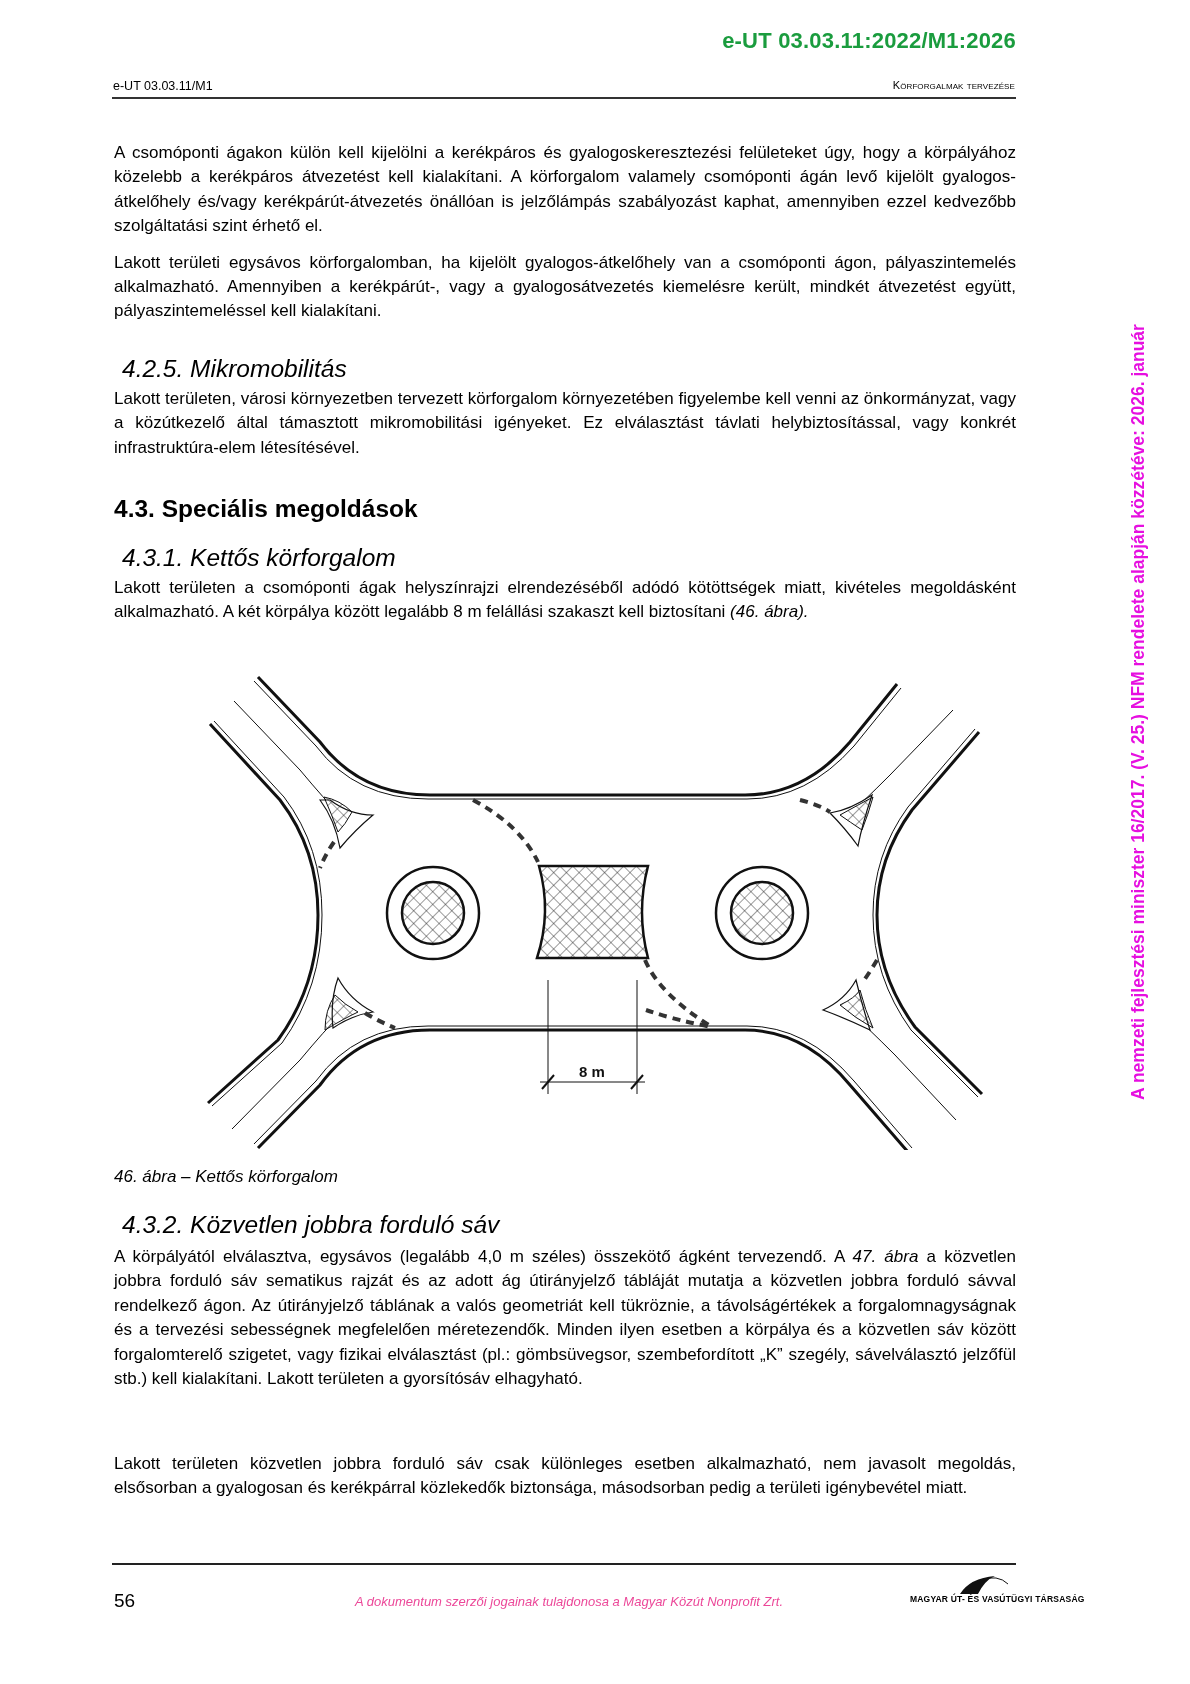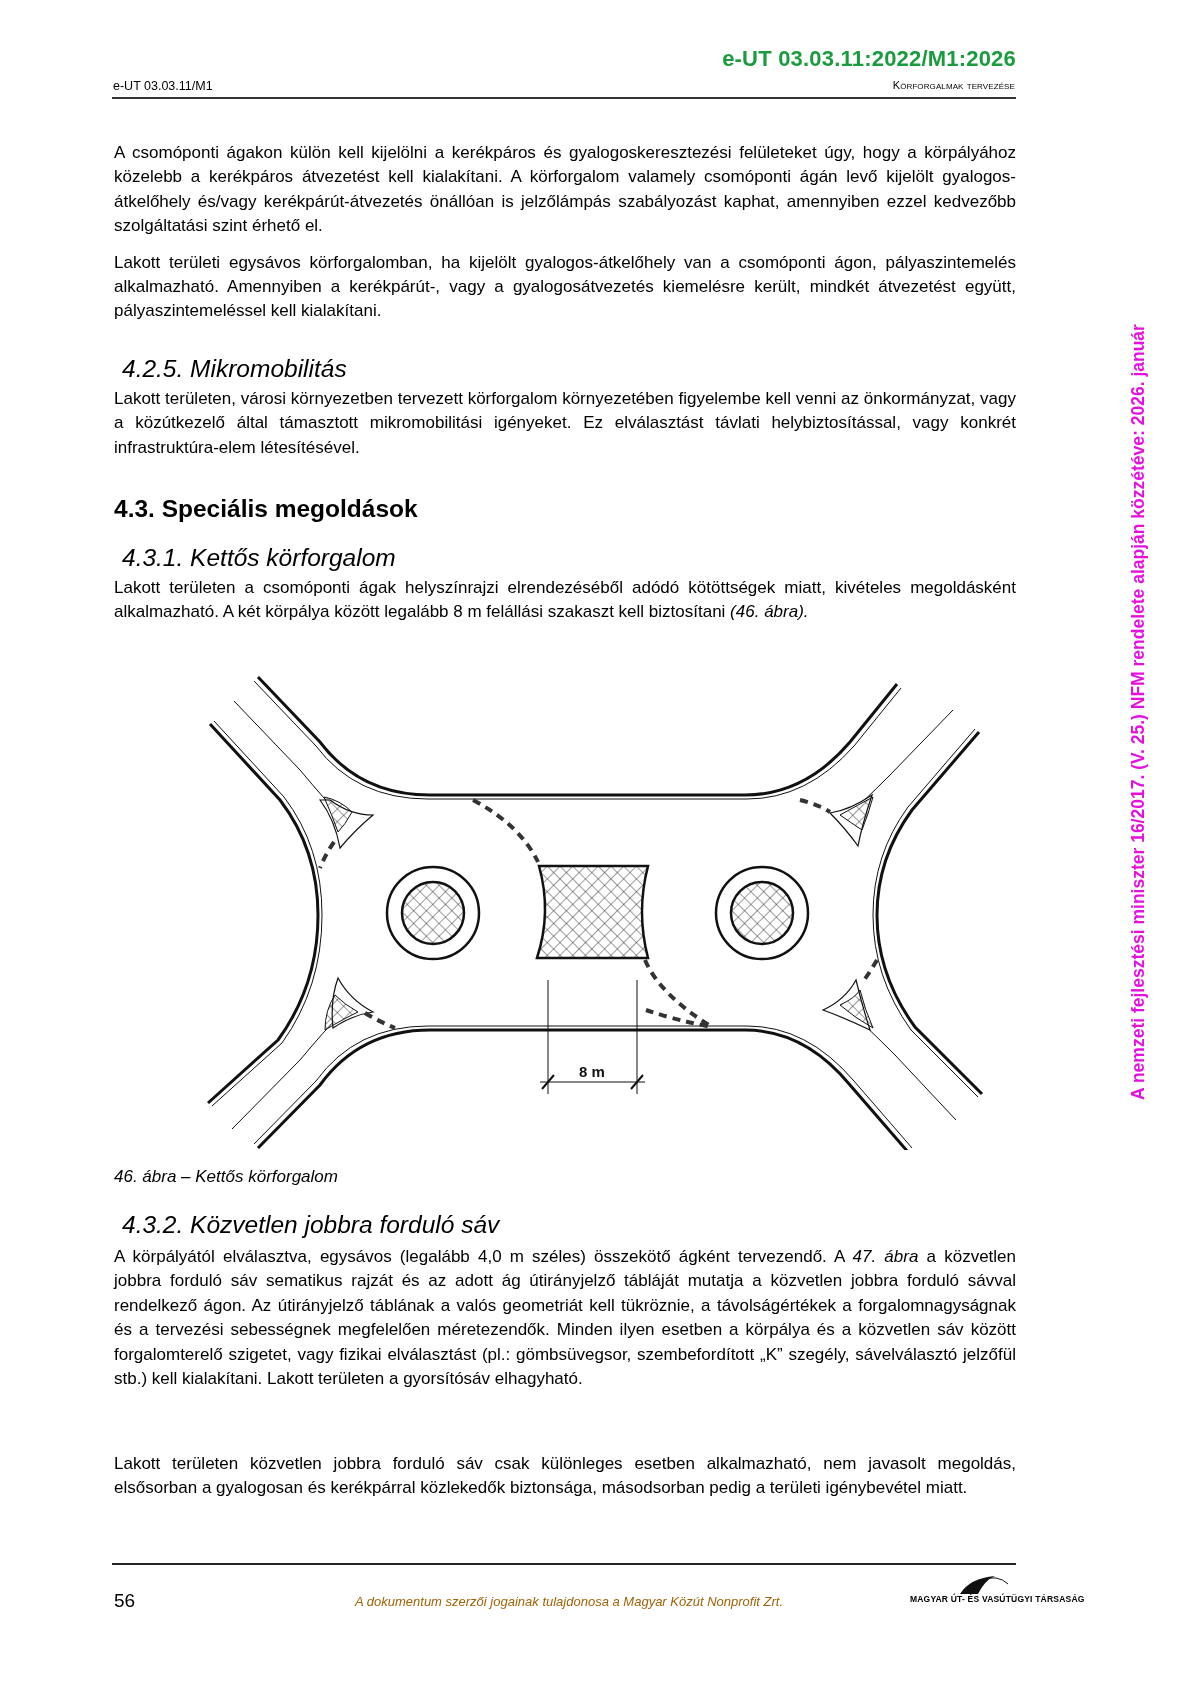--- a/index.html
+++ b/index.html
@@ -1,21 +1,21 @@
 <!DOCTYPE html>
 <html><head>
   <meta charset="utf-8">
   <style>
     html, body { margin: 0; padding: 0; background: #ffffff; }
     body {
       width: 1190px; height: 1684px; position: relative; overflow: hidden;
       font-family: "Liberation Sans", sans-serif; color: #000;
     }
     .doc-code {
-      position: absolute; right: 174px; top: 46px;
+      position: absolute; right: 174px; top: 28px;
       font-size: 22px; font-weight: bold; color: #1a9c3e; letter-spacing: 0.2px; margin-left: 8px;
     }
     .hdr-left {
       position: absolute; left: 113px; top: 79px; font-size: 12.5px;
     }
     .hdr-right {
       position: absolute; right: 175px; top: 79px; font-size: 11px;
       font-variant: small-caps; letter-spacing: 0.1px;
     }
     .hdr-rule {
@@ -36,21 +36,21 @@
     .figure { position: absolute; left: 190px; top: 670px; width: 820px; height: 480px; }
     .watermark {
       position: absolute; left: 1138px; top: 712px;
       transform: translate(-50%, -50%) rotate(-90deg);
       white-space: nowrap; color: #e60fe0; font-weight: bold; font-size: 17.5px;
     }
     .ftr-rule { position: absolute; left: 112px; top: 1563px; width: 904px; height: 1.5px; background: #222; }
     .pagenum { position: absolute; left: 114px; top: 1590px; font-size: 19px; }
     .copyright {
       position: absolute; left: 355px; top: 1594px; font-size: 13px;
-      font-style: italic; color: #a16207;
+      font-style: italic; color: #ec4899;
     }
     .logo { position: absolute; left: 910px; top: 1572px; width: 180px; height: 40px; }
     .logo-text { position: absolute; left: 0; top: 22px; font-size: 8.5px; font-weight: bold; letter-spacing: 0.2px; white-space: nowrap; }
     em.ref { font-style: italic; }
   </style>
 </head>
 <body>
 
 <div class="doc-code">e-UT 03.03.11:2022/M1:2026</div>
 <div class="hdr-left">e-UT 03.03.11/M1</div>

